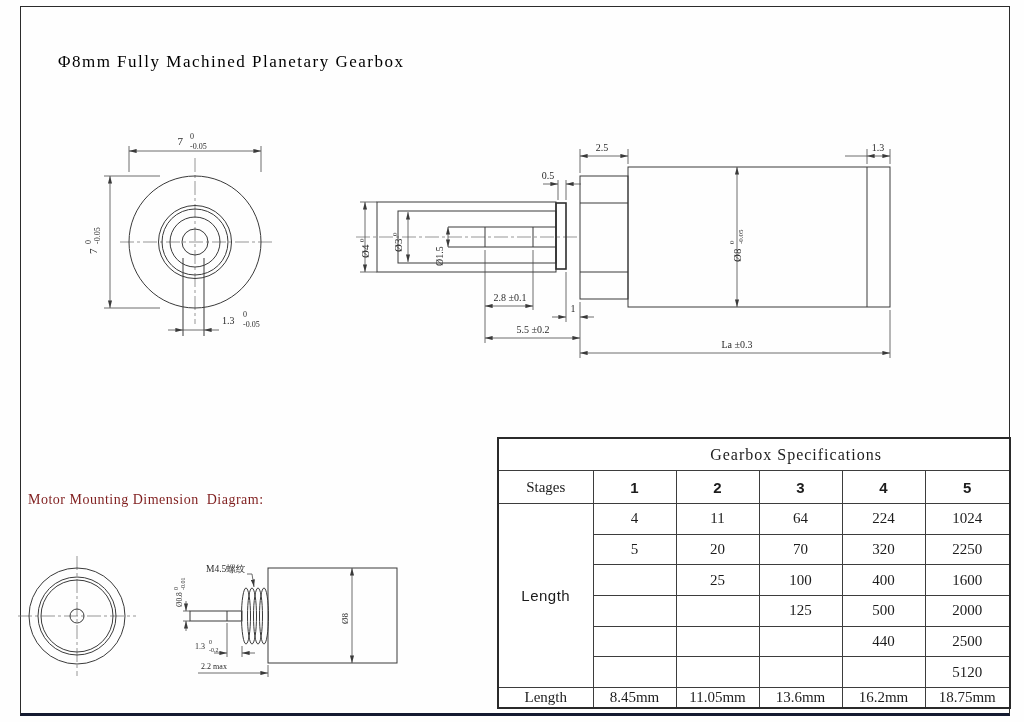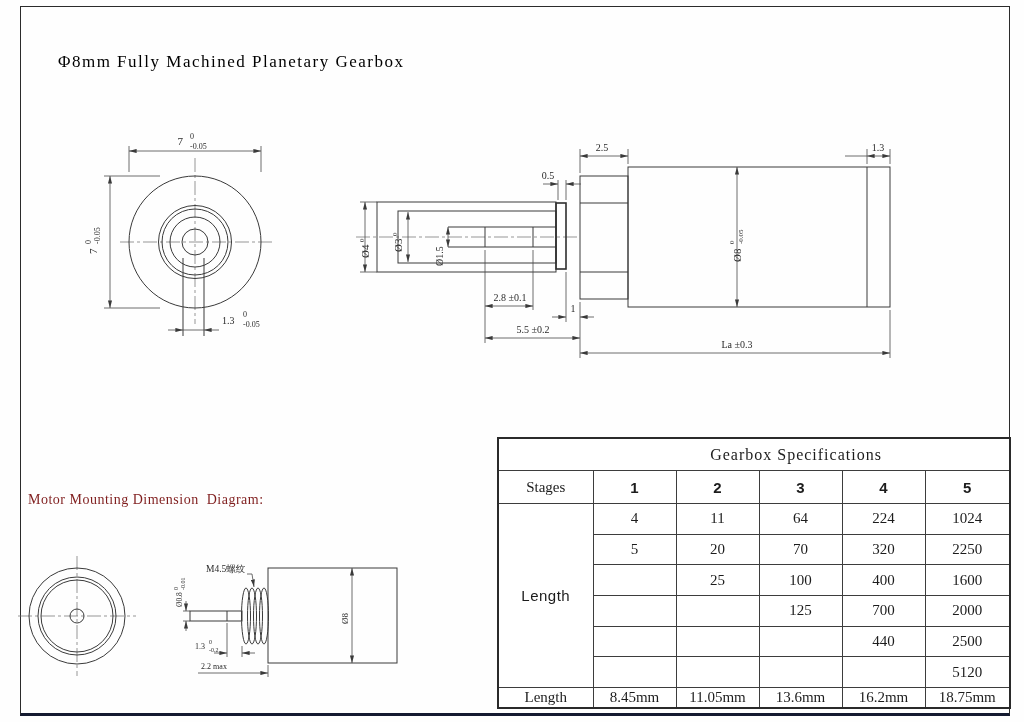--- a/index.html
+++ b/index.html
@@ -311,21 +311,21 @@
     <td></td>
     <td>25</td>
     <td>100</td>
     <td>400</td>
     <td>1600</td>
   </tr>
   <tr style="height:30px">
     <td></td>
     <td></td>
     <td>125</td>
-    <td>700</td>
+    <td>500</td>
     <td>2000</td>
   </tr>
   <tr style="height:30px">
     <td></td>
     <td></td>
     <td></td>
     <td>440</td>
     <td>2500</td>
   </tr>
   <tr style="height:30px">

